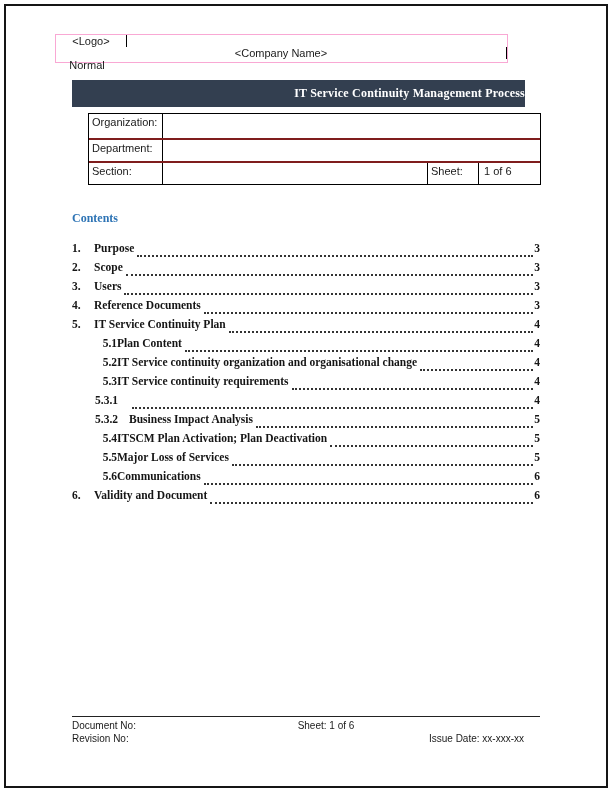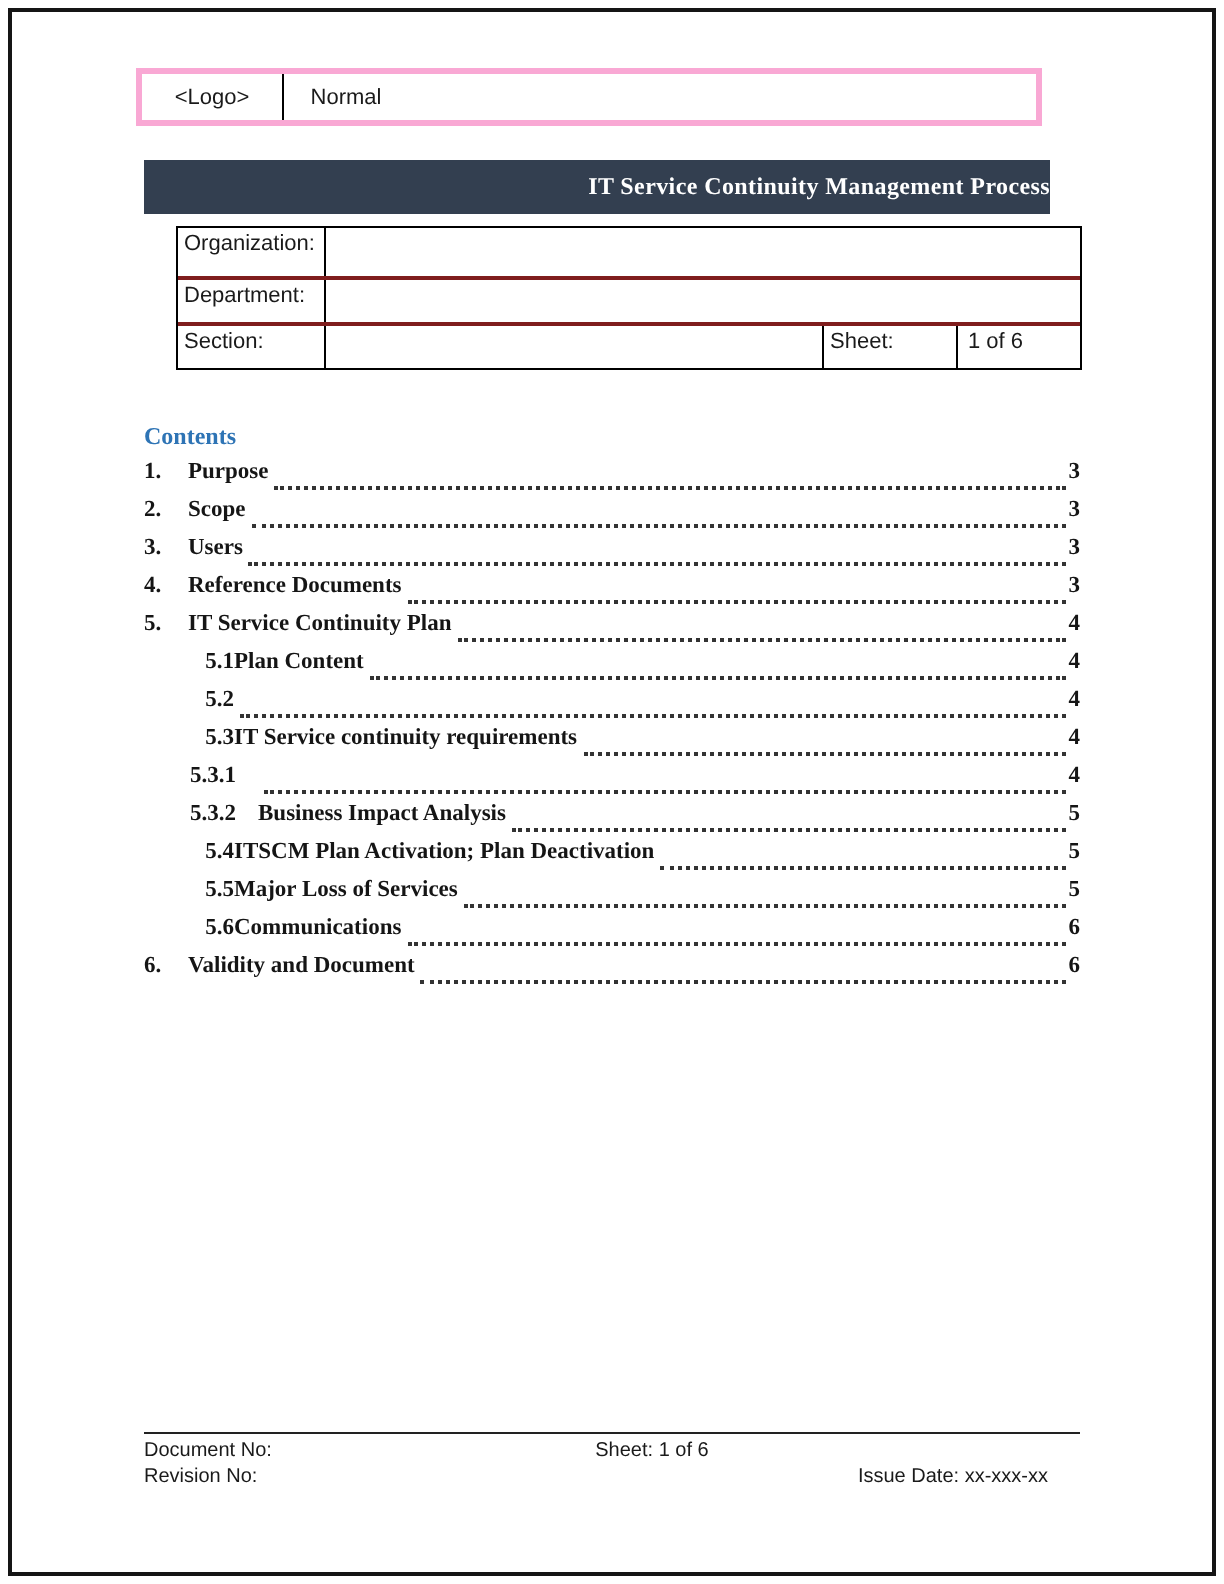--- a/index.html
+++ b/index.html
@@ -12,22 +12,22 @@
     overflow:hidden;
   }
   .page-frame {
     position:absolute; left:4px; top:4px; right:4px; bottom:4px;
     border:2px solid #151515;
     pointer-events:none;
   }
 
   
   .header-table {
-    position:absolute; left:68px; top:34px; width:453px; height:29px;
-    display:flex; border:3px solid #f9a8d4; background:#fff;
+    position:absolute; left:55px; top:34px; width:453px; height:29px;
+    display:flex; border:1px solid #f9a8d4; background:#fff;flex-direction:column;
   }
   .header-cell {
     display:flex; align-items:center; justify-content:center;
     font-size:11px; color:#1a1a1a;
   }
   .cell-logo    { width:71px; border-right:1px solid #000; }
   .cell-company { flex:1;     border-right:1px solid #000; }
   .cell-class   { width:62px; }
 
   
@@ -51,31 +51,31 @@
     width:74px; border-right:1px solid #000;
     font-size:11px; padding:2px 3px; line-height:13px;
   }
   .info-blank { flex:1; }
   .info-sheet-label {
     width:51px; border-left:1px solid #000;
     font-size:11px; padding:2px 3px; line-height:13px;
   }
   .info-sheet-value {
     width:62px; border-left:1px solid #000;
-    font-size:11px; padding:2px 5px; line-height:13px;margin-left:16px;
+    font-size:11px; padding:2px 5px; line-height:13px;
   }
 
   
   .toc {
     position:absolute; left:72px; top:211px; width:468px;
   }
   .toc-heading {
     font-family:"Liberation Serif", serif;
     font-weight:bold; font-size:12px;
-    margin-bottom:4px;
+    margin-bottom:16px;
   }
   .toc-row {
     display:flex; align-items:baseline; height:19px;
     font-family:"Liberation Serif", serif;
     font-weight:bold; font-size:11.5px; color:#151515;
   }
   .toc-row .toc-num   { flex:none; }
   .toc-row.lvl1 .toc-num { width:22px; }
   .toc-row.lvl2 { padding-left:13px;text-align:right; }
   .toc-row.lvl2 .toc-num { width:32px; }
@@ -103,20 +103,23 @@
 </style>
 </head>
 <body>
 
 <div class="page-frame"></div>
 
 <div class="header-table">
   <div class="header-cell cell-logo">
     <span>&lt;Logo&gt;</span>
   </div>
+  <div class="header-cell cell-company">
+    <span>&lt;Company Name&gt;</span>
+  </div>
   <div class="header-cell cell-class">
     <span>Normal</span>
   </div>
 </div>
 
 <div class="title-banner" style="background: rgb(51, 63, 80);">
   <span>IT Service Continuity Management Process</span>
 </div>
 
 <div class="info-table">
@@ -170,20 +173,21 @@
         <span class="toc-page">4</span>
       </div>
       <div class="toc-row lvl2">
         <span class="toc-num">5.1</span>
         <span class="toc-label">Plan Content</span>
         <span class="toc-leader"></span>
         <span class="toc-page">4</span>
       </div>
       <div class="toc-row lvl2">
         <span class="toc-num">5.2</span>
+        <span class="toc-label">IT Service continuity organization and organisational change</span>
         <span class="toc-leader"></span>
         <span class="toc-page">4</span>
       </div>
       <div class="toc-row lvl2">
         <span class="toc-num">5.3</span>
         <span class="toc-label">IT Service continuity requirements</span>
         <span class="toc-leader"></span>
         <span class="toc-page">4</span>
       </div>
       <div class="toc-row lvl3">

